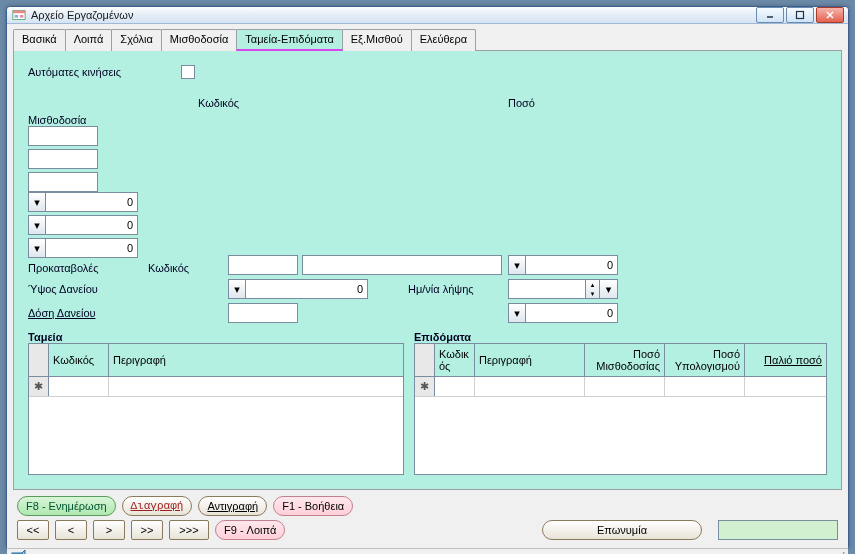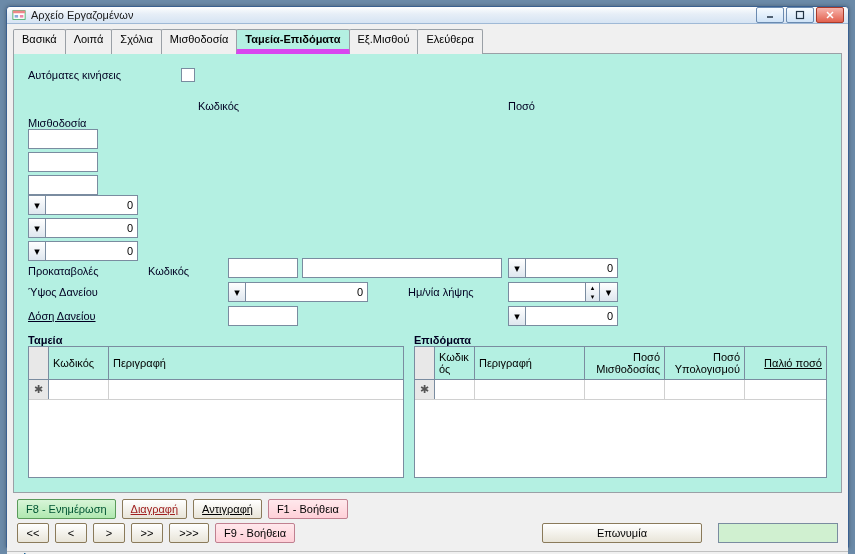--- a/index.html
+++ b/index.html
@@ -9,43 +9,43 @@
 .titlebar .icon { width:16px; height:16px; margin-right:4px; display:flex;align-items:center;justify-content:center;}
 .titlebar .icon svg{width:14px;height:14px;}
 .titlebar .title { flex:1; color:#1a1a1a; }
 .winbtns { display:flex; gap:2px; }
 .winbtn { width:28px; height:16px; border:1px solid #6a8ab0; border-radius:2px; background:linear-gradient(#f6fbff,#cfe3f7); display:flex; align-items:center; justify-content:center; cursor:pointer; }
 .winbtn.close { background:linear-gradient(#f7b4ac,#e2614e); border-color:#a83a2a; }
 .winbtn svg { width:10px; height:10px; }
 .body { flex:1; background:#f0f0f0; padding:4px 6px 2px; display:flex; flex-direction:column; }
 .tabstrip { display:flex; border-bottom:1px solid #9aa0a6; }
 .tab { padding:3px 8px 4px; border:1px solid #9aa0a6; border-bottom:none; margin-right:-1px; background:#f0f0f0; border-radius:2px 2px 0 0; cursor:pointer; position:relative; top:1px; }
-.tab.active { background:#b4f0e2; border-bottom:5px solid #d946ef; z-index:2;font-weight:bold; }
+.tab.active { background:#b4f0e2; border-bottom:2px solid #d946ef; z-index:2; }
 .tabpanel { flex:1; background:#b4f0e2; border:1px solid #9aa0a6; border-top:none; padding:14px; position:relative; }
 .lbl { color:#002; }
 .inp { height:20px; border:1px solid #7a8ca0; background:#fff; padding:0 4px; }
 .combo { display:flex; width:110px; }
 .combo .btn { width:18px; height:20px; border:1px solid #7a8ca0; background:linear-gradient(#fff,#dfe7ef); display:flex;align-items:center;justify-content:center;cursor:pointer; }
 .combo .val { flex:1; border:1px solid #7a8ca0; border-left:none; background:#fff; text-align:right; padding:0 4px; line-height:18px; height:20px;}
 .chk { width:14px; height:14px; border:1px solid #7a8ca0; background:#fff; }
 .section-title { font-weight:bold; color:#002; }
 .grids { display:flex; gap:10px; margin-top:8px; }
 .gridwrap { display:flex; flex-direction:column; }
 .grid { border:1px solid #7a8ca0; background:#fff; height:132px; }
 .ghead { display:flex; background:#b4f0e2; border-bottom:1px solid #7a8ca0; }
 .gcell { border-right:1px solid #7a8ca0; padding:2px 4px; height:32px; display:flex; align-items:center; }
 .gcell:last-child{border-right:none;}
 .growhead { width:20px; background:#e8e8e8; border-right:1px solid #7a8ca0; }
 .grow { display:flex; height:20px; border-bottom:1px solid #d0d0d0;}
 .grow .growhead { display:flex;align-items:center;justify-content:center; color:#555;}
 .footer { padding:6px 4px; display:flex; flex-direction:column; gap:4px; }
 .btnrow { display:flex; gap:6px; align-items:center; }
-.fbtn { height:20px; padding:0 8px; border:1px solid #8a7a5a; border-radius:2px; background:linear-gradient(#fff,#e8e4d8); cursor:pointer; display:flex;align-items:center; }
+.fbtn { height:20px; padding:0 8px; border:1px solid #8a7a5a; border-radius:10px; background:linear-gradient(#fff,#e8e4d8); cursor:pointer; display:flex;align-items:center; }
 .fbtn.green { background:linear-gradient(#d8f5d8,#b0e8b0); border-color:#5a9a5a; color:#053; }
-.fbtn.red { color:#a02020; }
+.fbtn.red { color:#a02020;font-family:Liberation Mono, monospace; }
 .fbtn.pink { background:linear-gradient(#ffe8ec,#ffd0d8); border-color:#c08090;}
 .fbtn.und { text-decoration:underline; }
 .navbtn { width:32px; height:20px; border:1px solid #8a7a5a; border-radius:2px; background:linear-gradient(#fff,#e8e4d8); cursor:pointer; display:flex;align-items:center;justify-content:center;}
 .statuslike { flex:1; display:flex; justify-content:flex-end; gap:16px; align-items:center; }
 .wide-out { width:120px; height:20px; border:1px solid #7a8ca0; background:#d0f0d0; }
 .statusbar { height:22px; border-top:1px solid #c0c0c0; display:flex; align-items:center; padding:0 4px; gap:4px; background:#f0f0f0; }
 .statusbar .sicon { width:16px;height:16px;display:flex;align-items:center;justify-content:center;}
 .statusbar .grip{margin-left:auto;color:#999;font-size:14px;line-height:10px;letter-spacing:-2px;}
 .headcol{color:#002;}
 .date-combo{display:flex;width:110px;}
@@ -231,21 +231,21 @@
         <div class="fbtn und red">Διαγραφή</div>
         <div class="fbtn und">Αντιγραφή</div>
         <div class="fbtn pink">F1 - Βοήθεια</div>
       </div>
       <div class="btnrow">
         <div class="navbtn">&lt;&lt;</div>
         <div class="navbtn">&lt;</div>
         <div class="navbtn">&gt;</div>
         <div class="navbtn">&gt;&gt;</div>
         <div class="navbtn" style="width:40px">&gt;&gt;&gt;</div>
-        <div class="fbtn pink">F9 - Βοήθεια</div>
+        <div class="fbtn pink">F9 - Λοιπά</div>
         <div class="statuslike">
           <div class="fbtn" style="width:160px;justify-content:center;">Επωνυμία</div>
           <div class="wide-out"></div>
         </div>
       </div>
     </div>
   </div>
 
   <div class="statusbar">
     <span class="sicon">

